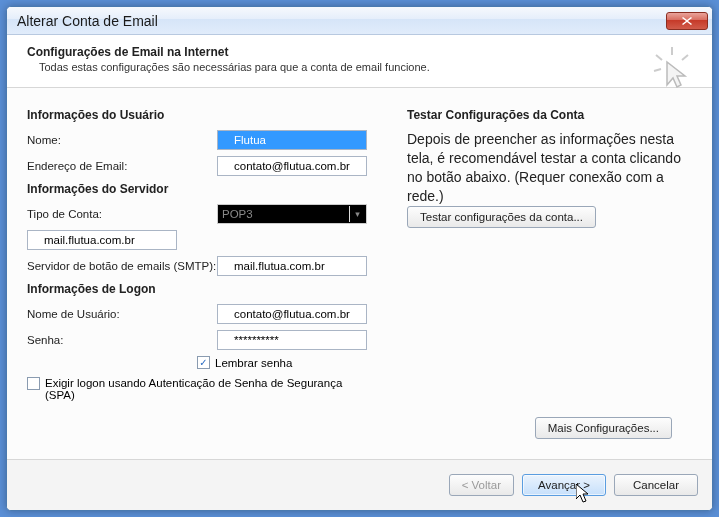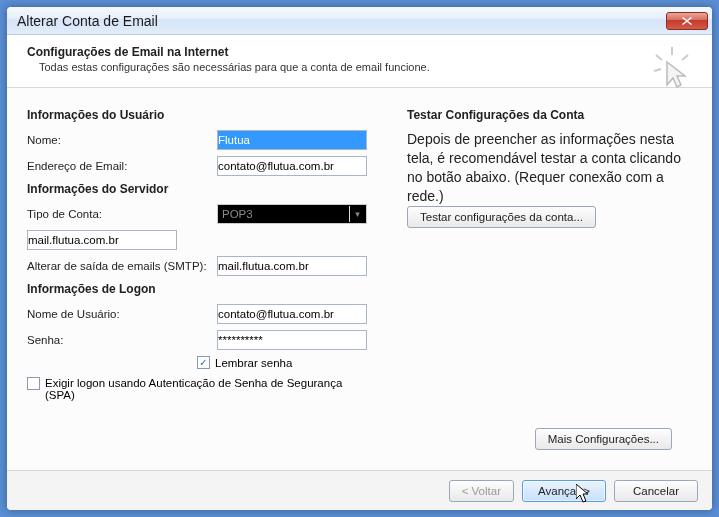--- a/index.html
+++ b/index.html
@@ -98,21 +98,21 @@
   .form-label {
     width: 190px;
     font-size: 11.5px;
     color: #222;
   }
   .form-input {
     width: 150px;
     height: 20px;
     border: 1px solid #aab5c5;
     background: #fff;
-    padding: 1px 0;
+    padding: 1px 16px;
     font-size: 11.5px;
     font-family: inherit;
   }
   .form-input.selected { background: #3399ff; color: #fff; }
   .form-select {
     width: 150px;
     height: 20px;
     border: 1px solid #ccc;
     background: #000000;
     display: flex;
@@ -171,21 +171,21 @@
     cursor: pointer;
     color: #222;
   }
   .btn:disabled { color: #9a9a9a; cursor: default; }
   .btn.primary {
     background: linear-gradient(to bottom, #eaf3fd, #c7e0fb);
     border: 1px solid #5a9de0;
     box-shadow: inset 0 0 0 1px rgba(255,255,255,0.6);
   }
   .footer-bar {
-    height: 40px;
+    height: 51px;
     border-top: 1px solid #d7d7d7;
     background: #f4f4f4;
     display: flex;
     align-items: center;
     justify-content: flex-end;
     gap: 8px;
     padding: 0 14px;
     position: relative;
   }
   .more-settings {
@@ -250,21 +250,21 @@
         <div class="form-label">Tipo de Conta:</div>
         <div class="form-select">
           <span>POP3</span>
           <span class="arrow">▾</span>
         </div>
       </div>
       <div class="form-row">
         <input class="form-input" value="mail.flutua.com.br" style="">
       </div>
       <div class="form-row">
-        <div class="form-label">Alterar de saída de emails (SMTP):</div>
+        <div class="form-label">Servidor de botão de emails (SMTP):</div>
         <input class="form-input" value="mail.flutua.com.br" style="">
       </div>
 
       <div class="section-title">Informações de Logon</div>
 
       <div class="form-row">
         <div class="form-label">Nome de Usuário:</div>
         <input class="form-input" value="contato@flutua.com.br" style="">
       </div>
       <div class="form-row">

